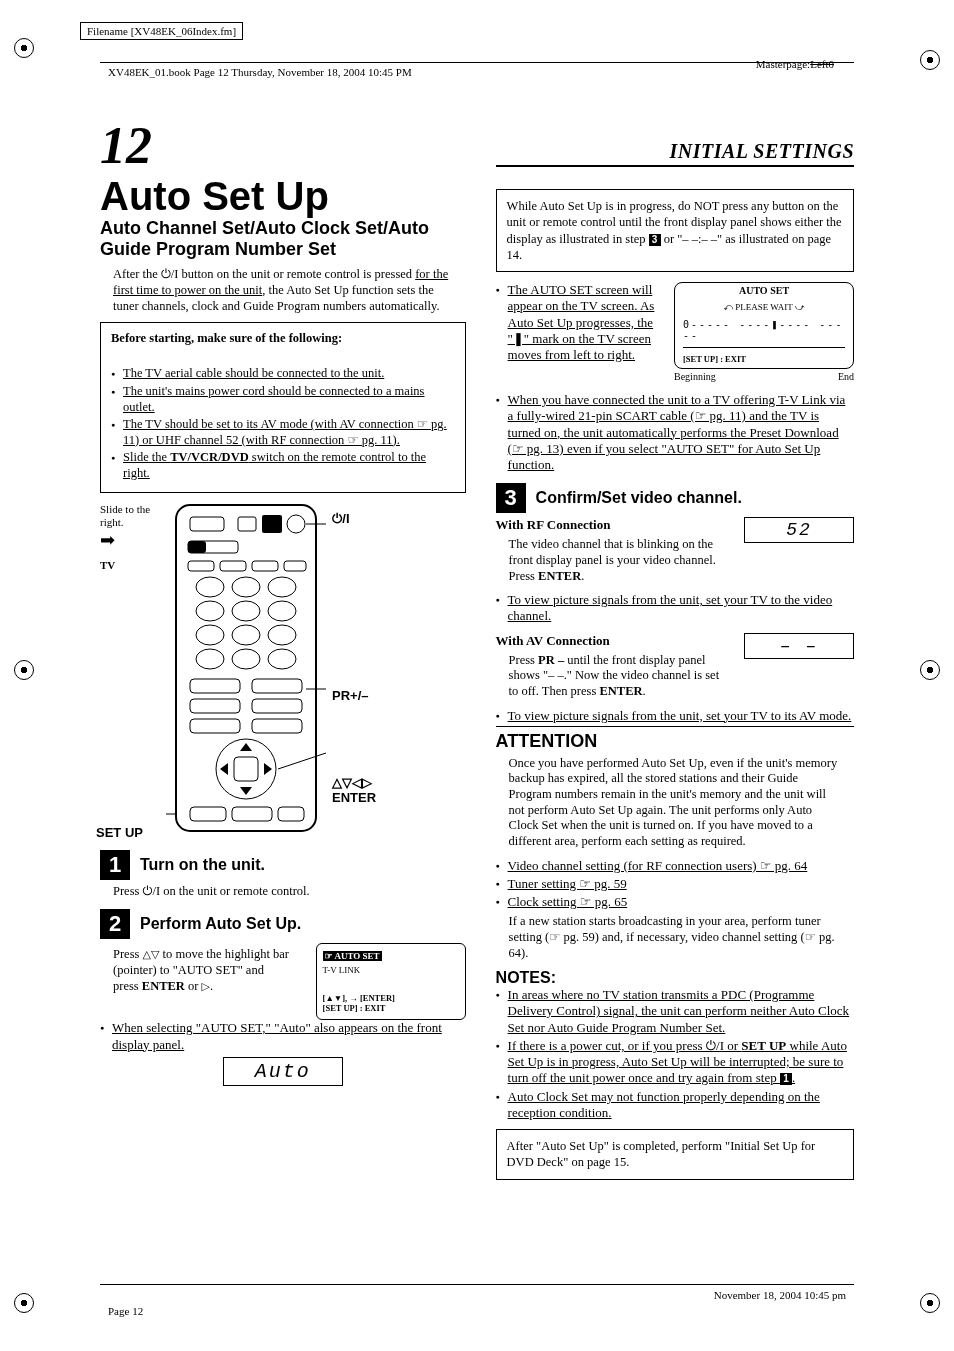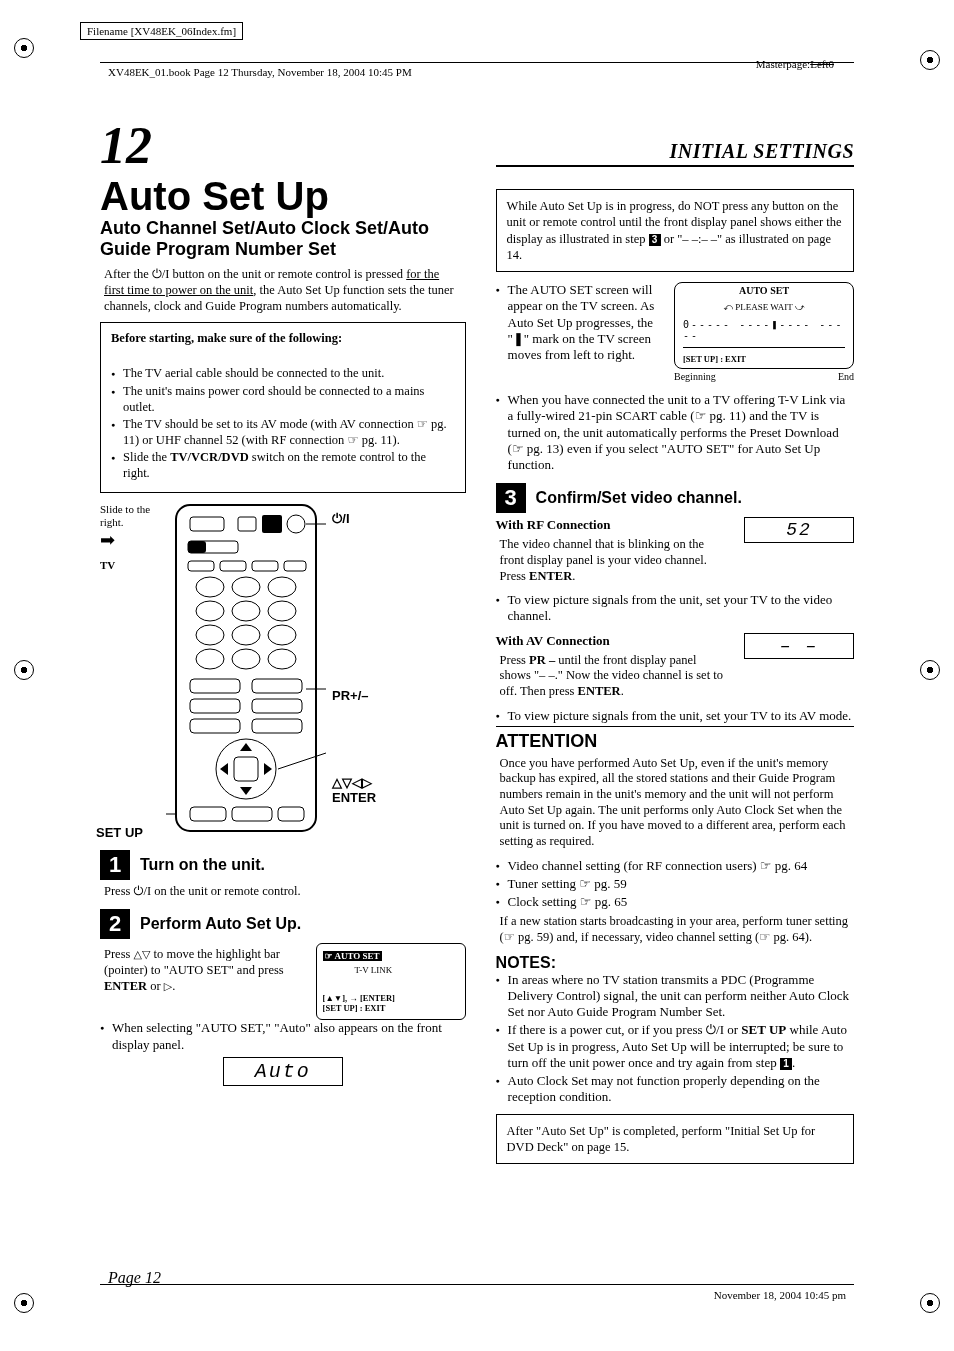--- a/index.html
+++ b/index.html
@@ -58,51 +58,51 @@
   h1.big {
     font-family: Arial, Helvetica, sans-serif;
     font-weight: 900; font-size:40px; line-height:1;
     margin-top:4px;
   }
   h2.sub {
     font-family: Arial, Helvetica, sans-serif;
     font-weight:700; font-size:18px; line-height:1.15;
     margin-top:2px; margin-bottom:8px;
   }
-  .para { font-size:12.5px; line-height:1.25; margin:4px 4px 8px; }
+  .para { font-size:12.5px; line-height:1.25; margin:4px 13px 8px; }
   .bold { font-weight:bold; }
   .underline { text-decoration: underline; }
   .before-box {
     border:1px solid #000; padding:8px 10px; font-size:12.5px;
     margin-bottom:10px;
   }
   .before-box .hd { font-weight:bold; margin-bottom:20px; }
   ul.blist { list-style:none; padding-left:0; }
-  ul.blist li { position:relative; padding-left:12px; margin-bottom:2px; line-height:1.25;}
+  ul.blist li { position:relative; padding-left:12px; margin-bottom:2px; line-height:1.25;text-decoration:underline;}
   ul.blist li::before { content:"●"; font-size:7px; position:absolute; left:0; top:4px; }
   .remote-area {
     border: none; margin:6px 0 10px; height:340px; position:relative;
     display:flex; align-items:flex-start; gap:6px;
   }
   .remote-area .side-label { font-size:11px; line-height:1.2; }
   .remote-svg { flex:0 0 auto; }
   .callout { font-family: Arial, sans-serif; font-weight:700; font-size:13px; }
   .step-row { display:flex; align-items:center; gap:10px; margin:10px 0 4px;}
   .step-num {
     background:#000; color:#fff; width:30px; height:30px;
     font-family: Arial, sans-serif; font-weight:900; font-size:22px;
     display:flex; align-items:center; justify-content:center;
   }
   .step-title { font-family: Arial, sans-serif; font-weight:700; font-size:16px; }
   .small-screen {
     border:1.5px solid #000; border-radius:6px;
     padding:6px; font-size:10px; position:relative; width:150px;
   }
   .small-screen .sc-title { font-weight:bold; background:#000; color:#fff; display:inline-block; padding:0 2px; font-size:9px;}
-  .small-screen .sc-opt { font-size:9px; margin-top:4px;margin-left:32px;}
+  .small-screen .sc-opt { font-size:9px; margin-top:4px;}
   .small-screen .sc-foot{ font-weight:bold; font-size:8.5px; margin-top:18px;}
   .lcd {
     border:1px solid #000; padding:2px 8px;
     font-family:"Courier New", monospace; letter-spacing:2px;
     font-size:20px; font-style:italic; display:inline-block;
     min-width:120px; text-align:center;
   }
   .lcd.sm { font-size:18px; min-width:110px; }
   .flex-row { display:flex; gap:10px; align-items:flex-start; }
   .box-outline {
@@ -122,21 +122,21 @@
     border-top:1px solid #000; padding-top:4px; margin-top:2px;
   }
   .notes-h {
     font-family: Arial, sans-serif; font-weight:900; font-size:16px;
     margin-top:8px;
   }
   .footer-line {
     position:absolute; left:100px; right:100px; bottom:66px;
     border-top:1px solid #000;
   }
-  .footer-left { position:absolute; left:108px; bottom:64px; font-size:16px;font-style:italic;}
+  .footer-left { position:absolute; left:108px; bottom:34px; font-size:11px;}
   .footer-right{ position:absolute; right:108px; bottom:50px; font-size:11px;}
   .tri { font-size:11px; }
   .inline-step-ref {
     display:inline-block; background:#000; color:#fff;
     font-family:Arial,sans-serif; font-weight:700; font-size:10px;
     width:12px; height:12px; text-align:center; line-height:12px;
   }
 </style>
 </head>
 <body>

